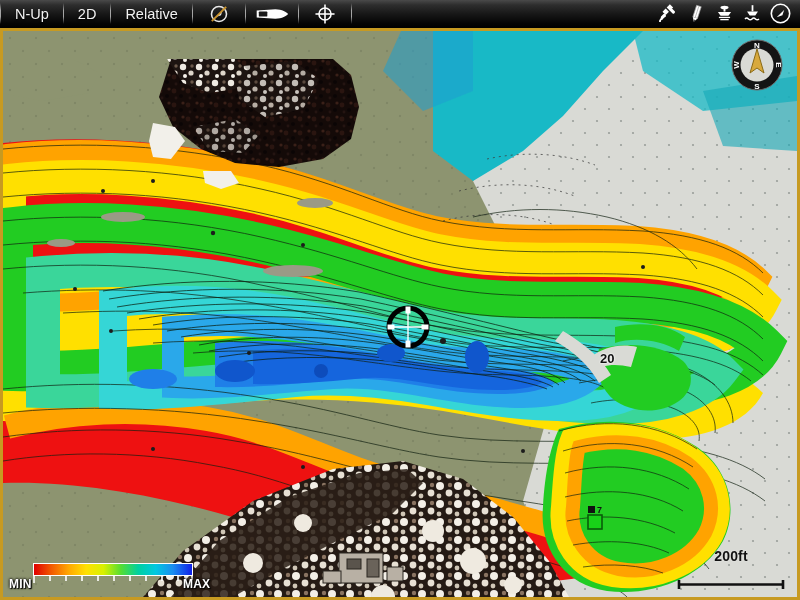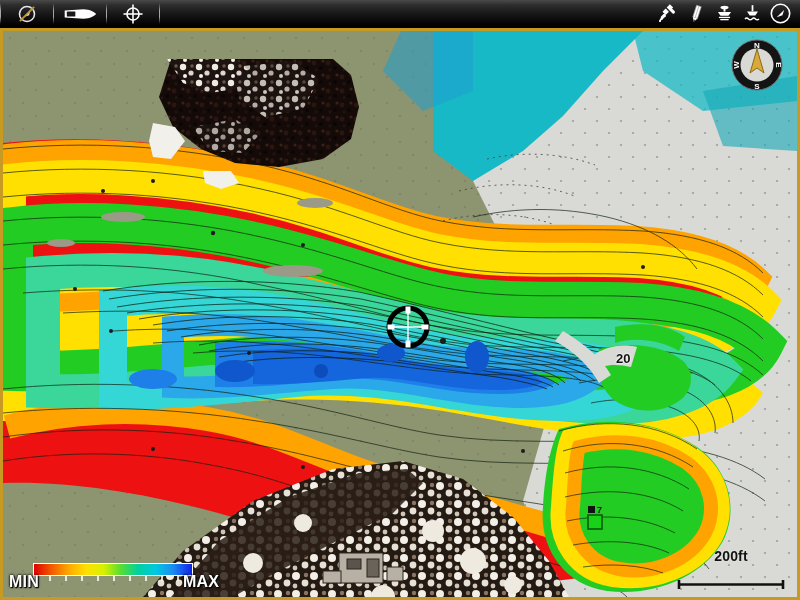--- a/index.html
+++ b/index.html
@@ -57,21 +57,21 @@
   #legend{
     position:absolute; left:4px; bottom:6px; width:212px; height:30px; z-index:30;
     display:flex; align-items:center;
   }
   #legendbar{
     position:absolute; left:26px; top:2px; width:160px; height:13px;
     border:1px solid #ffffff;
   }
   #legendticks{ position:absolute; left:26px; top:15px; width:160px; height:7px; }
   .lgl{
-    position:absolute; bottom:0; color:#ffffff; font-size:16px; font-weight:bold;
+    position:absolute; bottom:0; color:#ffffff; font-size:12px; font-weight:bold;
     letter-spacing:.2px; text-shadow:0 0 3px #000,0 0 2px #000,1px 1px 1px #000;
   }
   #lmin{ left:2px; }
   #lmax{ left:176px; }
 
   
   #scalebar{
     position:absolute; right:10px; bottom:8px; z-index:30; width:112px;
     display:flex; flex-direction:column; align-items:center;
   }
@@ -91,20 +91,28 @@
 </head>
 <body>
 
 <div id="app">
 
   <div id="topbar">
 
 
     <div class="vsep"></div>
 
+    <div id="modegroup">
+      <div class="modebtn">N-Up</div>
+      <div class="vsep"></div>
+      <div class="modebtn">2D</div>
+      <div class="vsep"></div>
+      <div class="modebtn">Relative</div>
+      <div class="vsep"></div>
+    </div>
 
     <div class="iconbtn">
       <svg width="22" height="22" viewBox="0 0 24 24">
         <circle cx="12" cy="12" r="8.2" fill="none" stroke="#e8e8e8" stroke-width="1.7"></circle>
         <path d="M8.2 15.8 L14.6 9.4 L15.8 8.2 L14.2 13.4 L8.8 15.2 Z" fill="#e8e8e8"></path>
         <line x1="4.2" y1="19.8" x2="19.8" y2="4.2" stroke="#c8922c" stroke-width="2.1"></line>
       </svg>
     </div>
     <div class="vsep"></div>
 
@@ -446,21 +454,21 @@
           <circle cx="26" cy="26" r="25" fill="#141414" stroke="#6a6a6a" stroke-width="1"></circle>
           <circle cx="26" cy="26" r="16.5" fill="#d9dad5"></circle>
           <path d="M26 10 L33 34 L26 29 L19 34 Z" fill="#d8a93c" stroke="#8a6a16" stroke-width="1"></path>
           <text x="26" y="8.6" text-anchor="middle" font-family="Liberation Sans, sans-serif" font-size="8" font-weight="bold" fill="#ffffff">N</text>
           <text x="26" y="49.5" text-anchor="middle" font-family="Liberation Sans, sans-serif" font-size="8" font-weight="bold" fill="#ffffff">S</text>
           <text x="47.5" y="29" text-anchor="middle" font-family="Liberation Sans, sans-serif" font-size="8" font-weight="bold" fill="#ffffff" transform="rotate(90 47.5 26)">E</text>
           <text x="4.5" y="29" text-anchor="middle" font-family="Liberation Sans, sans-serif" font-size="8" font-weight="bold" fill="#ffffff" transform="rotate(-90 4.5 26)">W</text>
         </svg>
       </div>
 
-      <div class="maplabel" style="left:613px; top:320px;">20</div>
+      <div class="maplabel" style="left:597px; top:320px;">20</div>
 
       <div id="buoy">
         <svg width="28" height="26" viewBox="0 0 28 26">
           <rect x="2" y="1" width="7" height="7" fill="#111111"></rect>
           <text x="11" y="8" font-family="Liberation Sans, sans-serif" font-size="9" font-weight="bold" fill="#111111">7</text>
           <rect x="2" y="10" width="14" height="14" fill="#18d218" stroke="#0a5a0a" stroke-width="1.6"></rect>
         </svg>
       </div>
 
       <div id="cursor">

